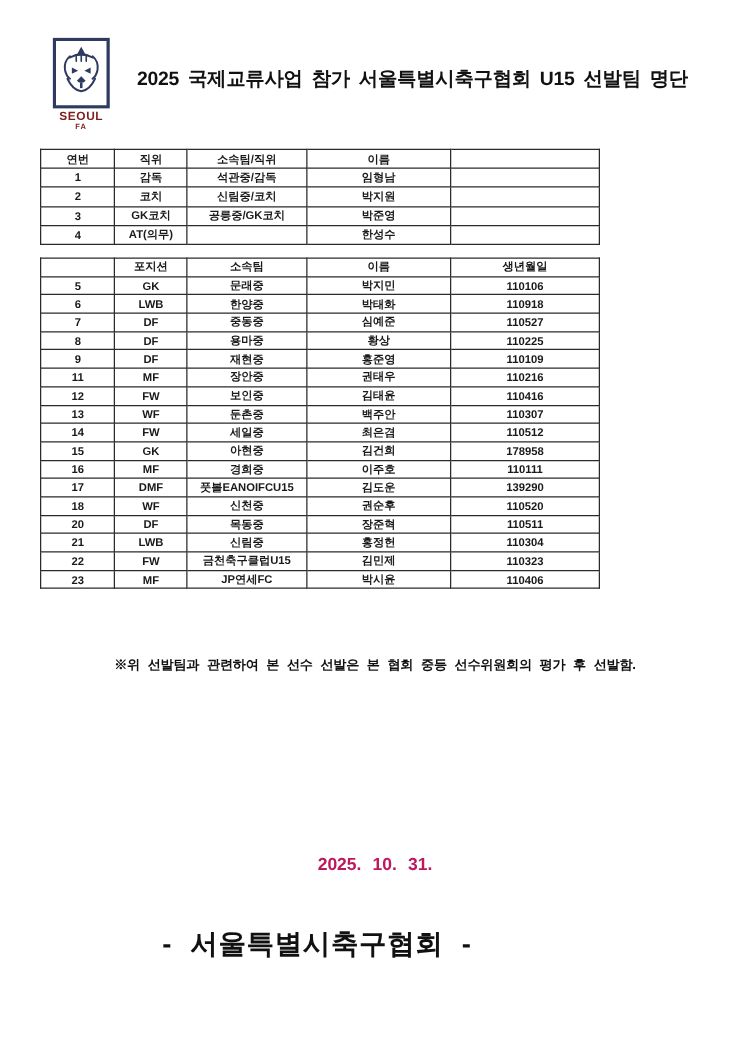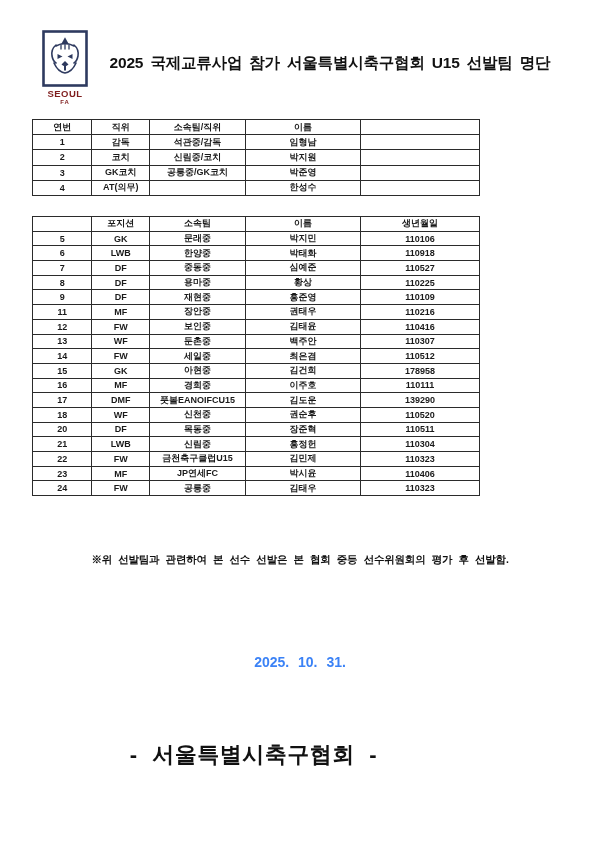--- a/index.html
+++ b/index.html
@@ -28,39 +28,39 @@
     text-underline-offset:3px;
     color:#111;
   }
   
   table {
     position:absolute; left:32px; width:448px;
     border-collapse:collapse; table-layout:fixed;
     border:1.5px solid #2b2b2b;
   }
   .staff-table { top:119px; }
-  .player-table { top:216px; }
+  .player-table { top:206px; }
   th, td {
     border:1px solid #2b2b2b;
     font-size:9px; font-weight:bold; text-align:center;
     color:#1a1a1a; padding:0 2px;
     white-space:nowrap; overflow:hidden;
   }
   .staff-table th, .staff-table td { height:15.2px; }
   .player-table th, .player-table td { height:14.7px; }
   
   .note {
-    position:absolute; top:553px; left:0; width:600px;
+    position:absolute; top:525px; left:0; width:600px;
     text-align:center; font-size:10.5px; font-weight:bold;
     word-spacing:3.5px; letter-spacing:-0.2px; color:#111;
   }
   .doc-date {
-    position:absolute; top:654px; left:0; width:600px;
+    position:absolute; top:683px; left:0; width:600px;
     text-align:center; font-size:14px; font-weight:bold;
-    word-spacing:5px; color:#3b82f6;
+    word-spacing:5px; color:#be185d;
   }
   .org-sig {
     position:absolute; top:740px; left:0; width:507px;
     text-align:center; font-size:22px; font-weight:bold;
     word-spacing:8px; letter-spacing:0.5px; color:#111;
   }
 </style>
 </head>
 <body>
 
@@ -271,27 +271,20 @@
           <td>김민제</td>
           <td>110323</td>
         </tr>
         <tr>
           <td>23</td>
           <td>MF</td>
           <td>JP연세FC</td>
           <td>박시윤</td>
           <td>110406</td>
         </tr>
-        <tr>
-          <td>24</td>
-          <td>FW</td>
-          <td>공릉중</td>
-          <td>김태우</td>
-          <td>110323</td>
-        </tr>
       </tbody>
     </table>
 
   <p class="note">※위 선발팀과 관련하여 본 선수 선발은 본 협회 중등 선수위원회의 평가 후 선발함.</p>
 
   <p class="doc-date">2025. 10. 31.</p>
 
   <p class="org-sig">- 서울특별시축구협회 -</p>
 
 </div>

